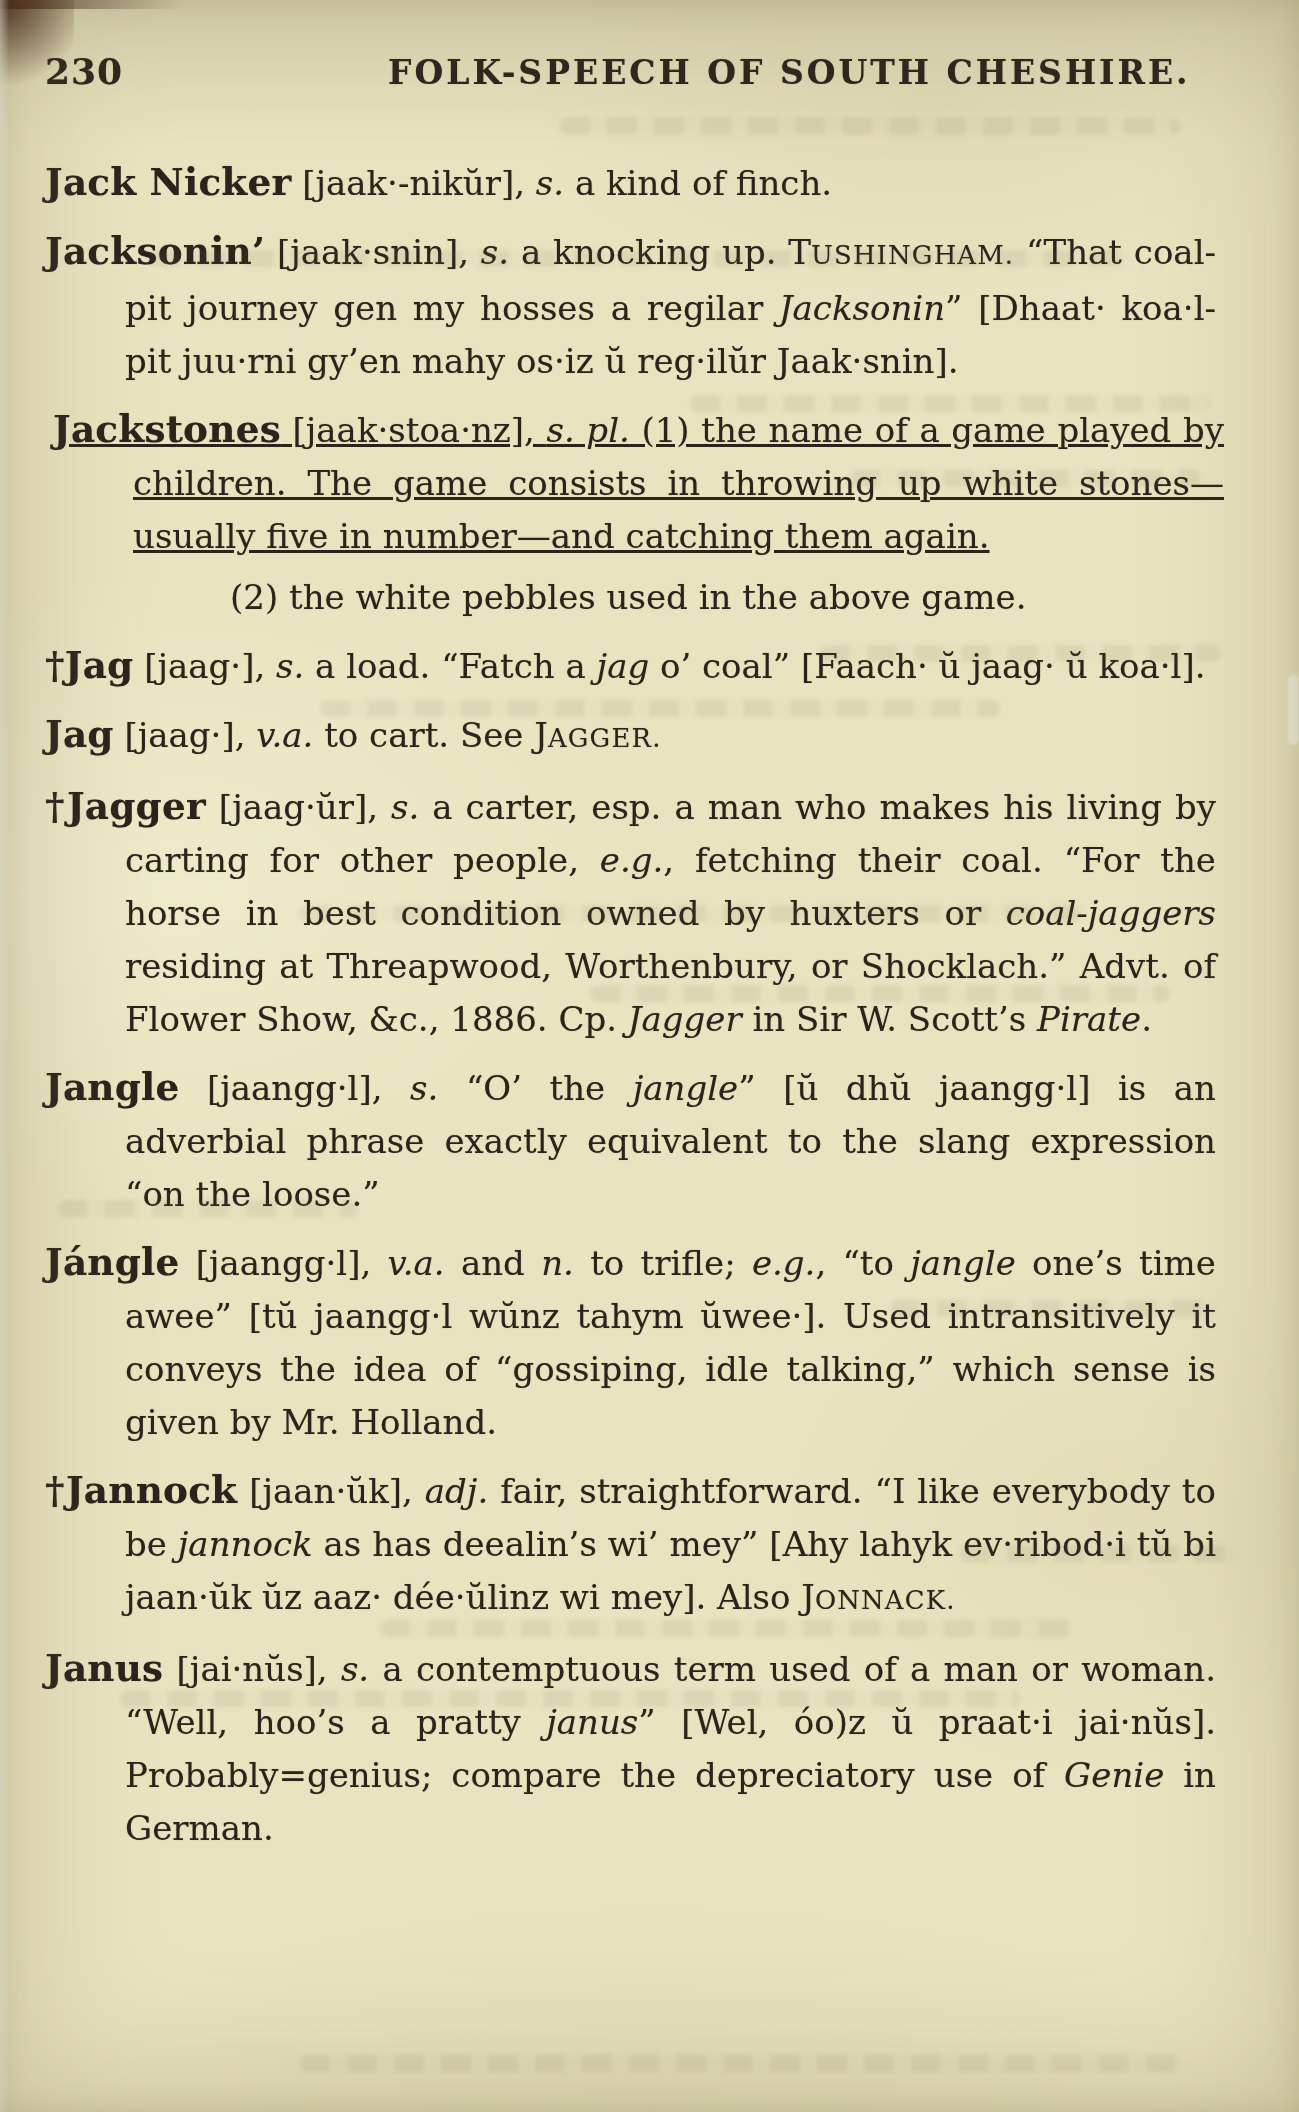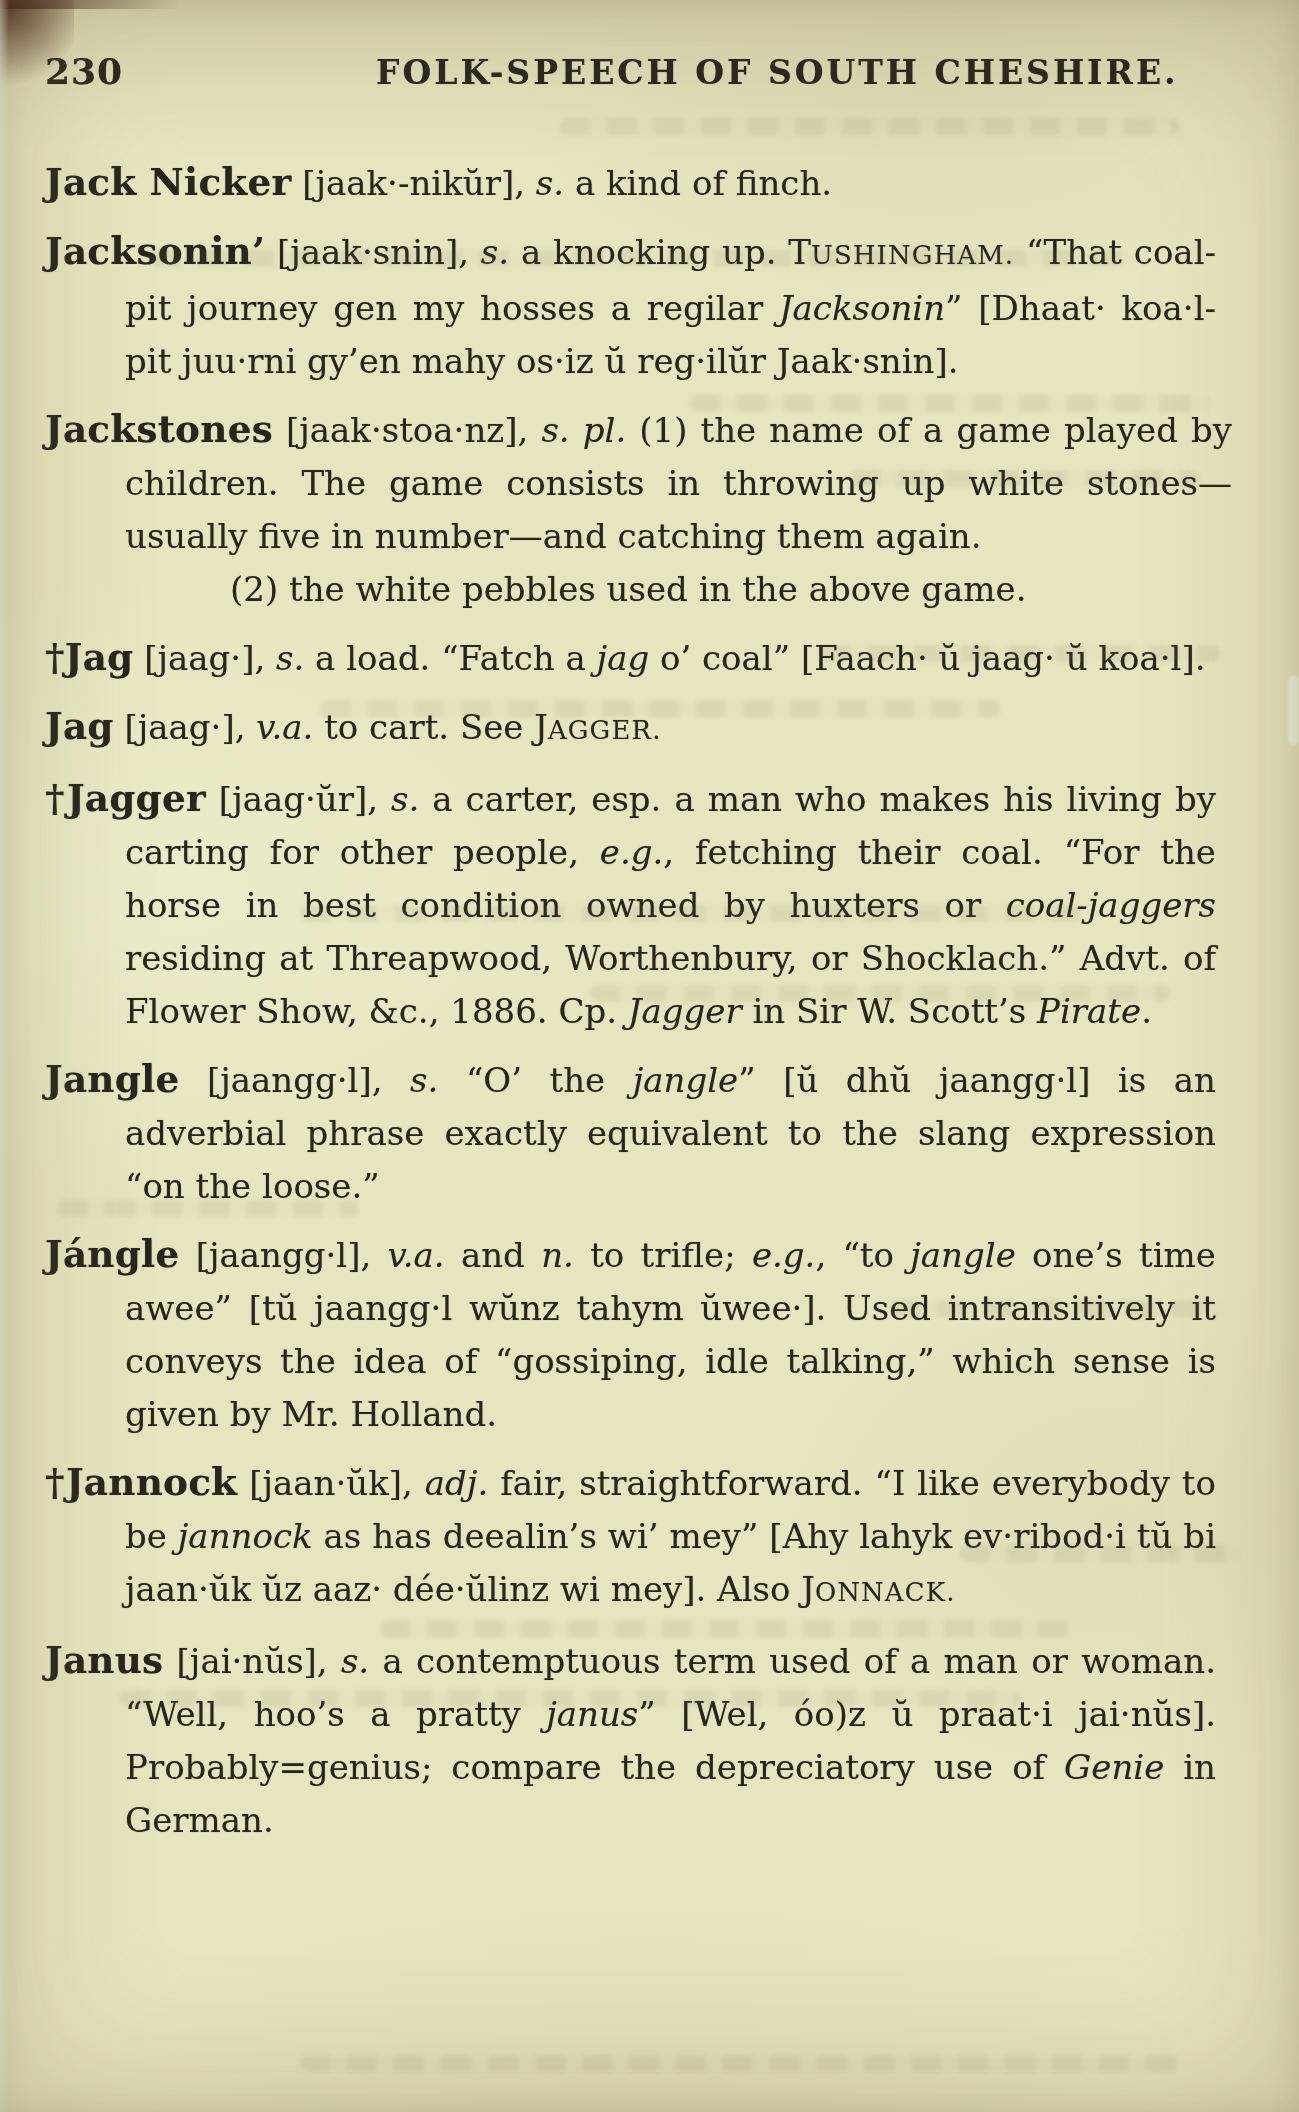--- a/index.html
+++ b/index.html
@@ -29,38 +29,38 @@
 
   .content { position: relative; padding: 50px 67px 0 45px; }
 
   .page-header { position: relative; height: 46px; margin-bottom: 60px; }
   .page-number {
     position: absolute; left: 0; top: 0;
     font-size: 36px; font-weight: 700; letter-spacing: 1px;
     text-shadow: 0 0 1px rgba(43,36,29,0.45);
   }
   .running-title {
-    position: absolute; left: 331px; top: 3px;
+    position: absolute; left: 343px; top: 3px;
     font-size: 33px; font-weight: 600; letter-spacing: 3px;
     text-shadow: 0 0 1px rgba(43,36,29,0.40);
     white-space: nowrap;
   }
 
   .entries { position: relative; }
   .entry {
     font-size: 34px;
     line-height: 53px;
     text-align: justify;
     padding-left: 80px;
     text-indent: -80px;
     margin: 0 16px 15px 0;
     text-shadow: 0 0 1px rgba(43,36,29,0.33);
   }
   .entry-group { margin: 0 0 15px 0; }
-  .entry-group .entry { margin: 0; }
+  .entry-group .entry { margin: 8px; text-decoration: underline; }
   .entry-sub {
     font-size: 34px;
     line-height: 53px;
     margin-left: 185px;
     text-shadow: 0 0 1px rgba(43,36,29,0.33);
   }
 
   .seg-normal { }
   .seg-bold   { font-weight: 700; font-size: 1.1em; letter-spacing: 0.2px; }
   .seg-italic { font-style: italic; }

